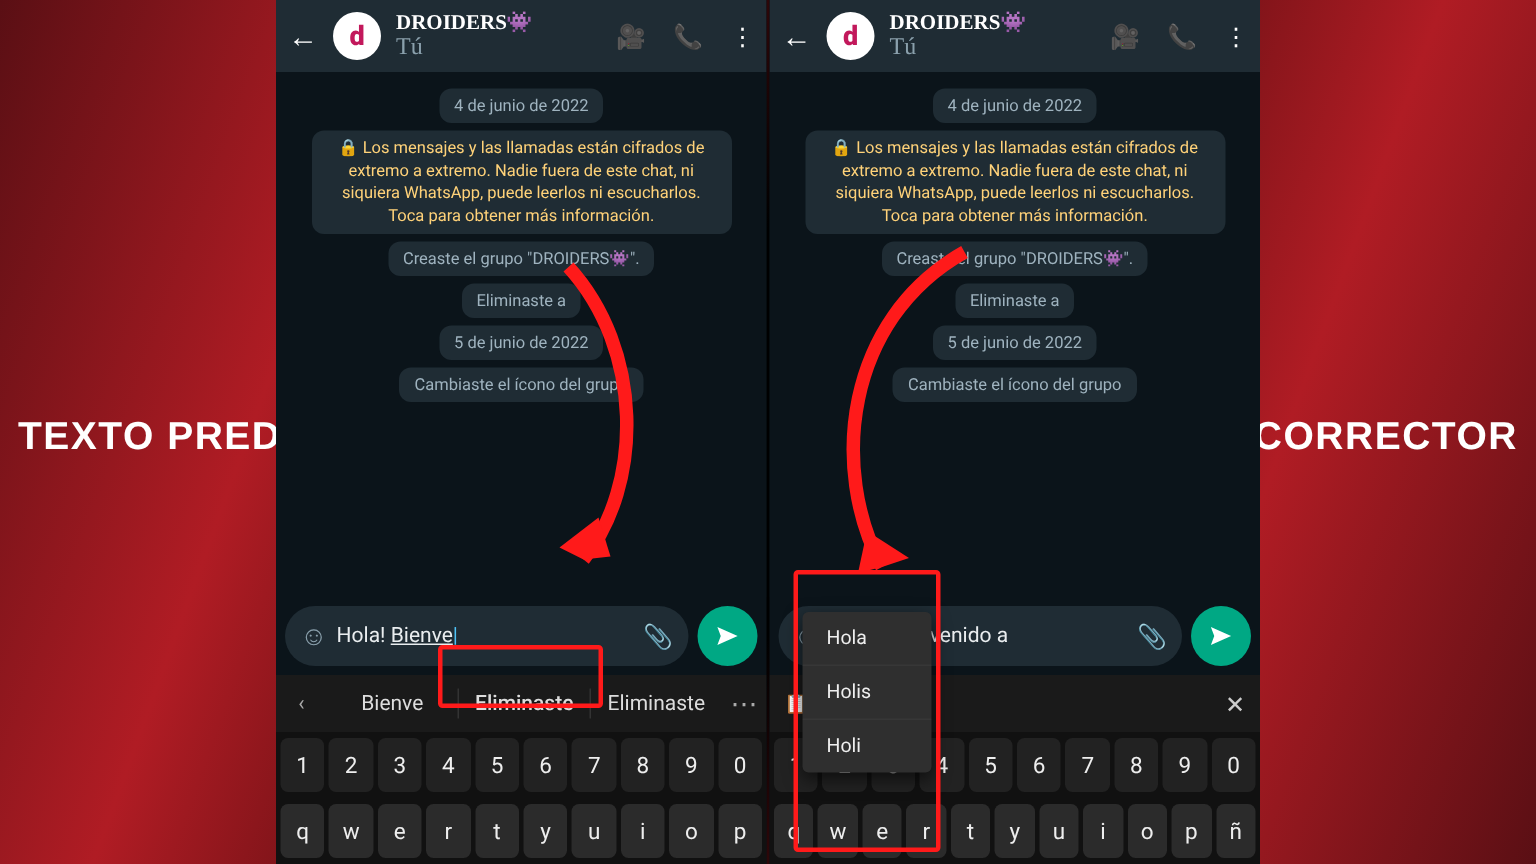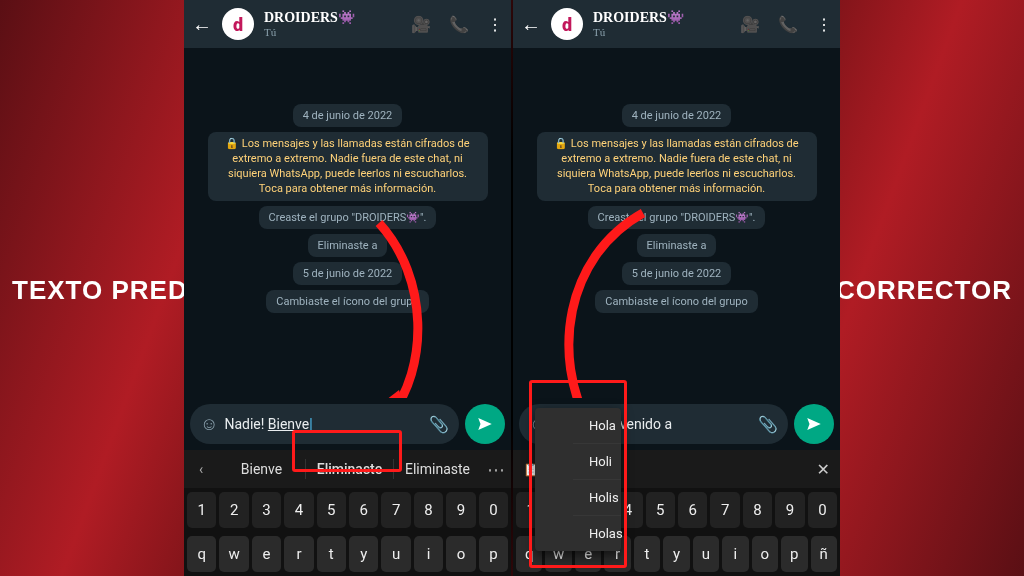--- a/index.html
+++ b/index.html
@@ -20,26 +20,26 @@
   .phones { position:absolute; left:184px; top:0; width:656px; height:576px; display:flex; gap:2px; }
   .phone { width:327px; height:576px; background:#0b141a; position:relative; overflow:hidden; color:#eee; display:flex; flex-direction:column; }
   .phone.right-phone { margin-left:auto; }
 
   
   .wa-header { height:48px; background:#1f2c34; display:flex; align-items:center; padding:0 8px; gap:10px; flex-shrink:0; }
   .wa-header .back { color:#fff; font-size:20px; }
   .avatar { width:32px; height:32px; border-radius:50%; background:#fff; display:flex; align-items:center; justify-content:center; font-weight:900; color:#c2185b; font-size:18px; }
   .title-block { flex:1; line-height:1.1;font-family:Liberation Serif, serif; }
   .title-block .name { font-size:14px; font-weight:600; color:#fff; }
-  .title-block .sub  { font-size:11px; color:#8aa0ac; }
+  .title-block .sub  { font-size:16px; color:#8aa0ac; }
   .hicons { display:flex; gap:18px; color:#fff; }
   .hicons span { font-size:16px; }
 
   
-  .chat { flex:1; background:#0b141a; position:relative; padding:6px 8px; overflow:hidden;margin-top:45px; }
+  .chat { flex:1; background:#0b141a; position:relative; padding:6px 8px; overflow:hidden; }
   .date-pill, .sys-pill, .sys-msg, .enc-box { background:#1f2c34; color:#9fb3bf; border-radius:8px; padding:5px 10px; font-size:11px; width:fit-content; margin:5px auto; text-align:center; }
   .enc-box { color:#ffd279; font-size:11px; max-width:280px; line-height:1.35; }
   .sys-msg { max-width:230px; }
 
   
   .input-row { display:flex; align-items:center; gap:6px; padding:6px 6px 6px 6px; background:transparent; flex-shrink:0; }
   .input-bubble { flex:1; background:#1f2c34; border-radius:24px; height:40px; display:flex; align-items:center; padding:0 10px; gap:6px; }
   .input-bubble .emoji { color:#8aa0ac; font-size:18px; }
   .input-bubble .txt { flex:1; color:#e9edef; font-size:14px; white-space:nowrap; overflow:hidden; }
   .input-bubble .txt .underlined { text-decoration: underline wavy #ff4d4d; text-underline-offset:2px; }
@@ -59,21 +59,21 @@
   .key.num { background:#222; font-size:15px; }
 
   
   .hl { position:absolute; border:3px solid #ff1a1a; border-radius:3px; pointer-events:none; z-index:40; }
 
   
   .arrow { position:absolute; z-index:35; pointer-events:none; }
 
   
   .popup { position:absolute; background:#2f2f2f; border-radius:4px; box-shadow:0 4px 12px rgba(0,0,0,.6); color:#eee; font-size:13px; z-index:30; }
-  .popup .pop-item { padding:10px 16px;margin-left:38px; }
+  .popup .pop-item { padding:10px 16px; }
   .popup .pop-item + .pop-item { border-top:1px solid rgba(255,255,255,.04); }
 
   .paste-row { display:flex; align-items:center; height:38px; background:#1a1a1a; color:#ddd; font-size:13px; padding:0 10px; gap:8px; position:relative; }
   .paste-row .x { margin-left:auto; color:#ccc; font-size:16px; }
 </style>
 </head>
 <body>
 
 <div class="side-label left">TEXTO PREDICTIVO</div>
 <div class="side-label right">AUTOCORRECTOR</div>
@@ -106,21 +106,21 @@
       <svg class="arrow" style="left:135px; top:125px;" width="120" height="225" viewBox="0 0 120 225">
         <path d="M60 5 C 110 60, 110 150, 70 200" stroke="#ff1a1a" stroke-width="9" fill="none"></path>
         <path d="M70 200 l -16 -8 l 26 -20 l 8 26 z" fill="#ff1a1a"></path>
       </svg>
     </div>
 
     <div class="input-row">
       <div class="input-bubble">
         <span class="emoji">☺</span>
         <span class="txt">
-          <span>Nadie! </span><u style="text-decoration:underline">Bienve</u><span style="color:#4fc3f7;">|</span>
+          <span>Hola! </span><u style="text-decoration:underline">Bienve</u><span style="color:#4fc3f7;">|</span>
         </span>
         <span class="clip">📎</span>
       </div>
       <div class="send">
         <svg width="18" height="18" viewBox="0 0 24 24">
             <path d="M3 20l18-8L3 4l3 8-3 8z"></path>
           </svg>
       </div>
     </div>
 
@@ -235,19 +235,18 @@
         <div class="key">u</div>
         <div class="key">i</div>
         <div class="key">o</div>
         <div class="key">p</div>
         <div class="key">ñ</div>
       </div>
     </div>
 
     <div class="popup" style="left:22px; top:408px; width:86px;">
       <div class="pop-item">Hola</div>
+      <div class="pop-item">Holis</div>
       <div class="pop-item">Holi</div>
-      <div class="pop-item">Holis</div>
-      <div class="pop-item">Holas</div>
     </div>
     <div class="hl" style="left:16px; top:380px; width:98px; height:188px;"></div>
   </div>
 </div>
 
 </body></html>

